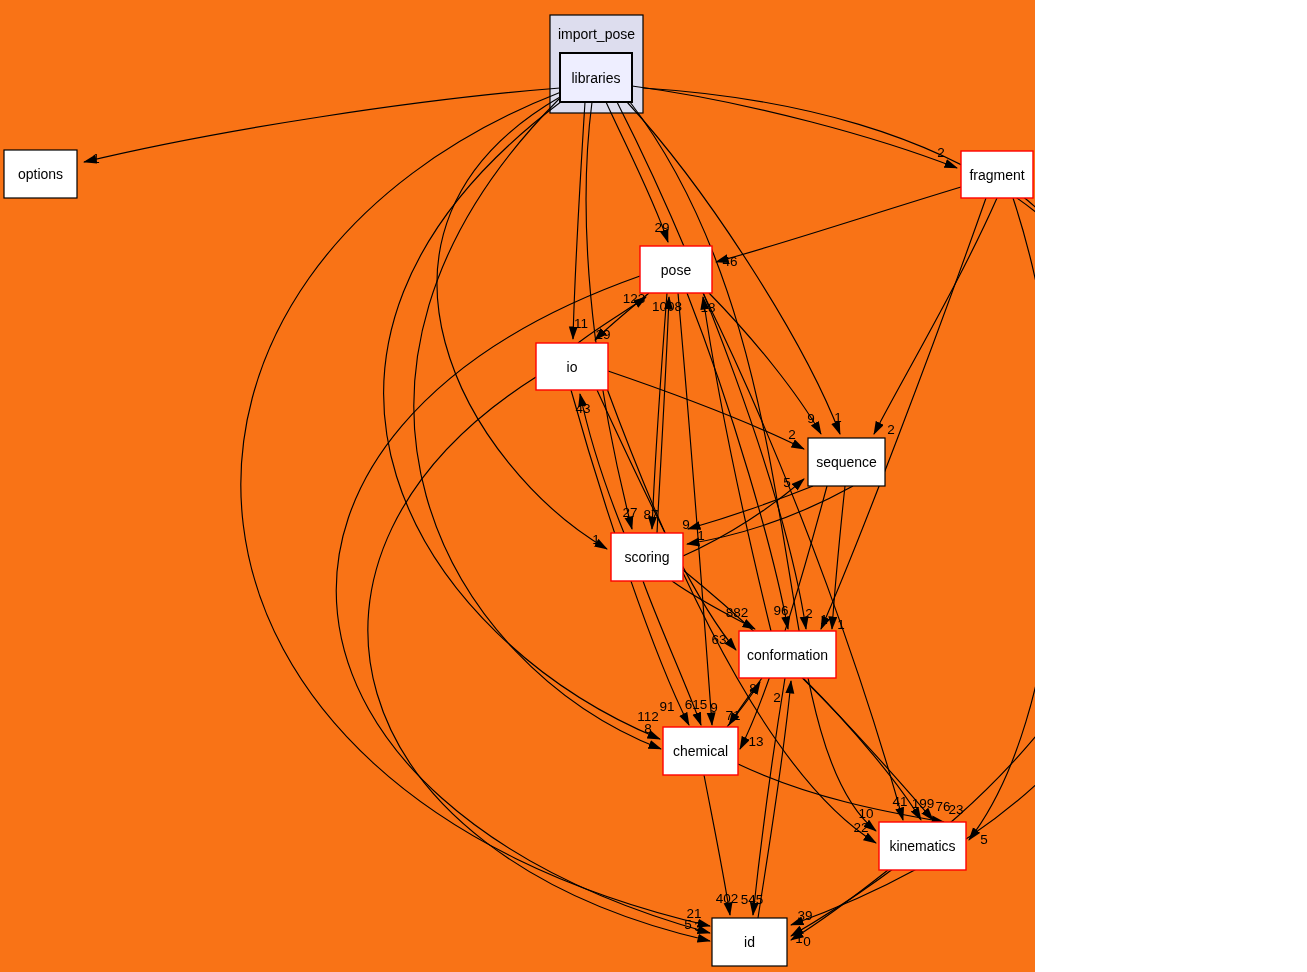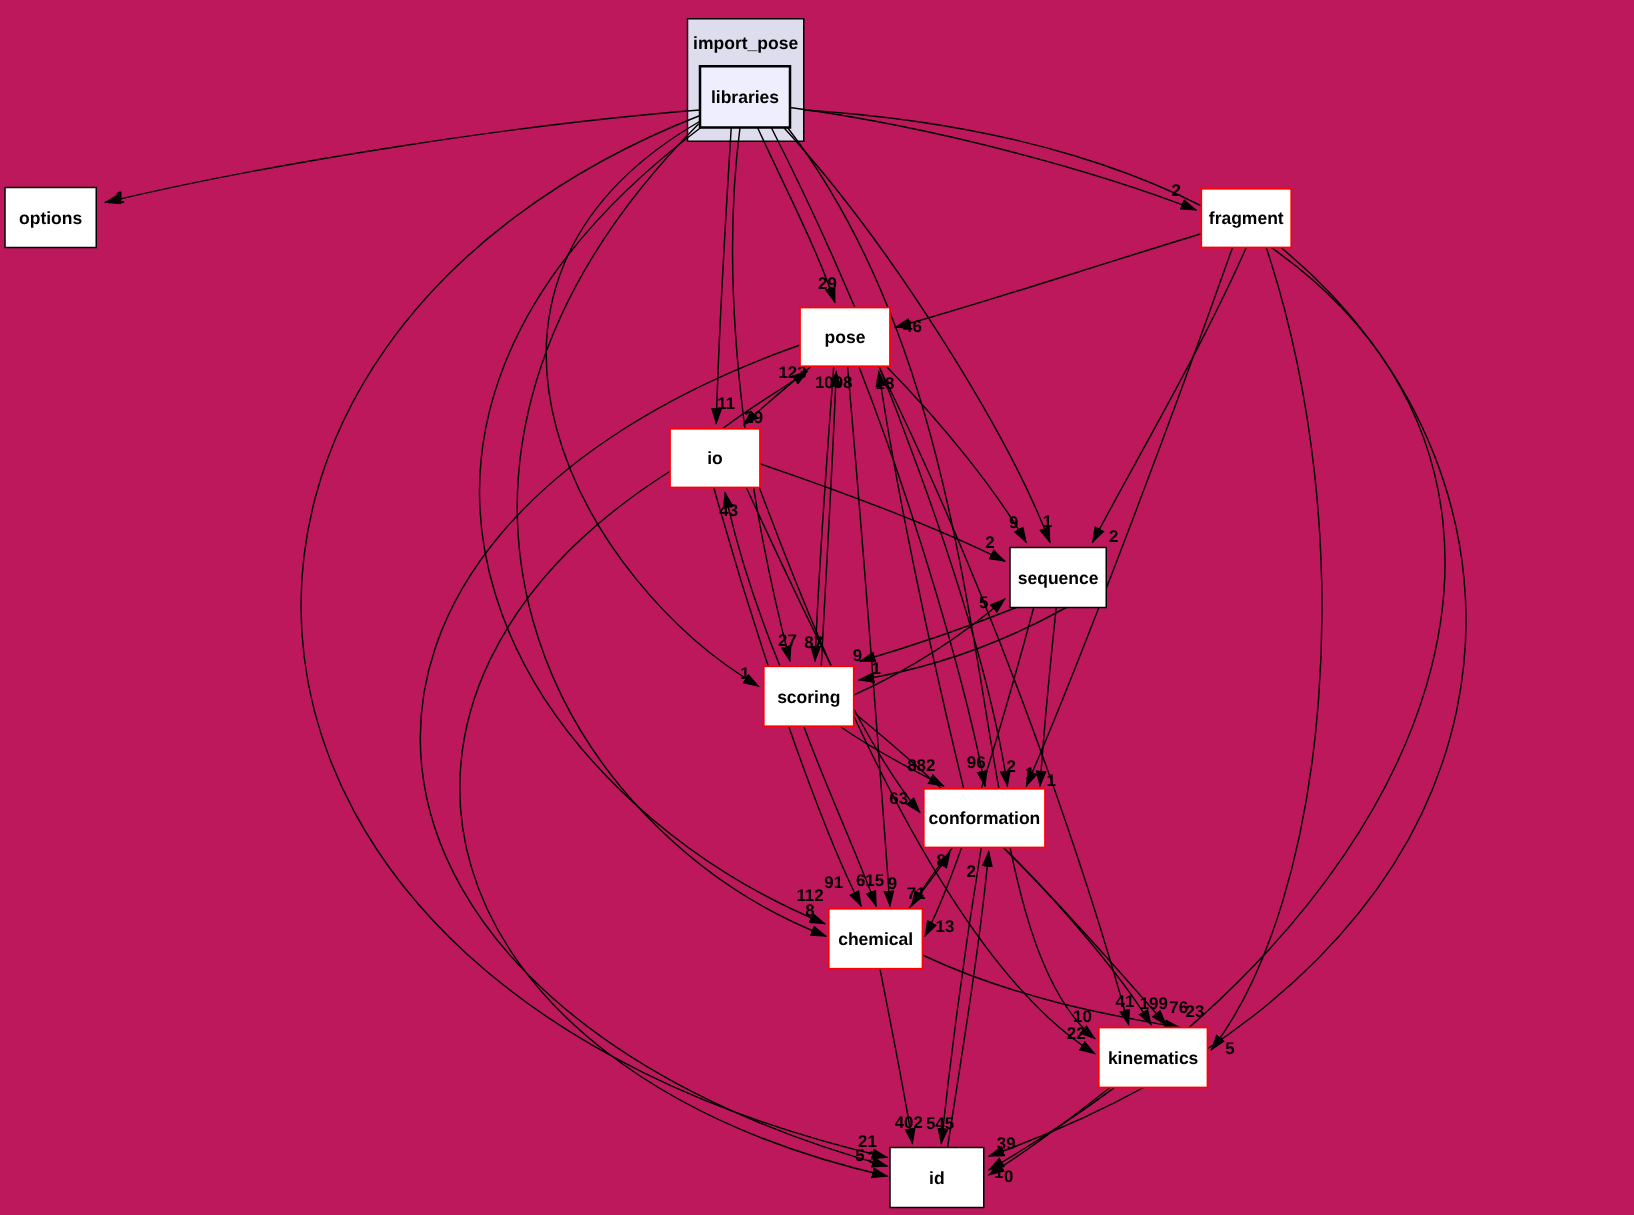--- a/index.html
+++ b/index.html
@@ -1,16 +1,16 @@
 <!DOCTYPE html>
 <html><head>
 <meta charset="utf-8">
 <style>
   html,body{margin:0;padding:0;background:#ffffff;}
-  .stage{position:relative;width:1307px;height:972px;background:#be185d;overflow:hidden;font-weight:bold;}
+  .stage{position:relative;width:1035px;height:972px;background:#f97316;overflow:hidden;}
   svg{display:block;}
   svg text{font-family:"Liberation Sans","DejaVu Sans",sans-serif;fill:#000000;}
   .node-label{font-size:14px;text-anchor:middle;}
   .edge-label{font-size:13.5px;text-anchor:middle;}
   .cluster-label{font-size:14px;text-anchor:middle;}
   .edge{fill:none;stroke:#000000;stroke-width:1.15px;}
 </style>
 </head>
 <body>
 

